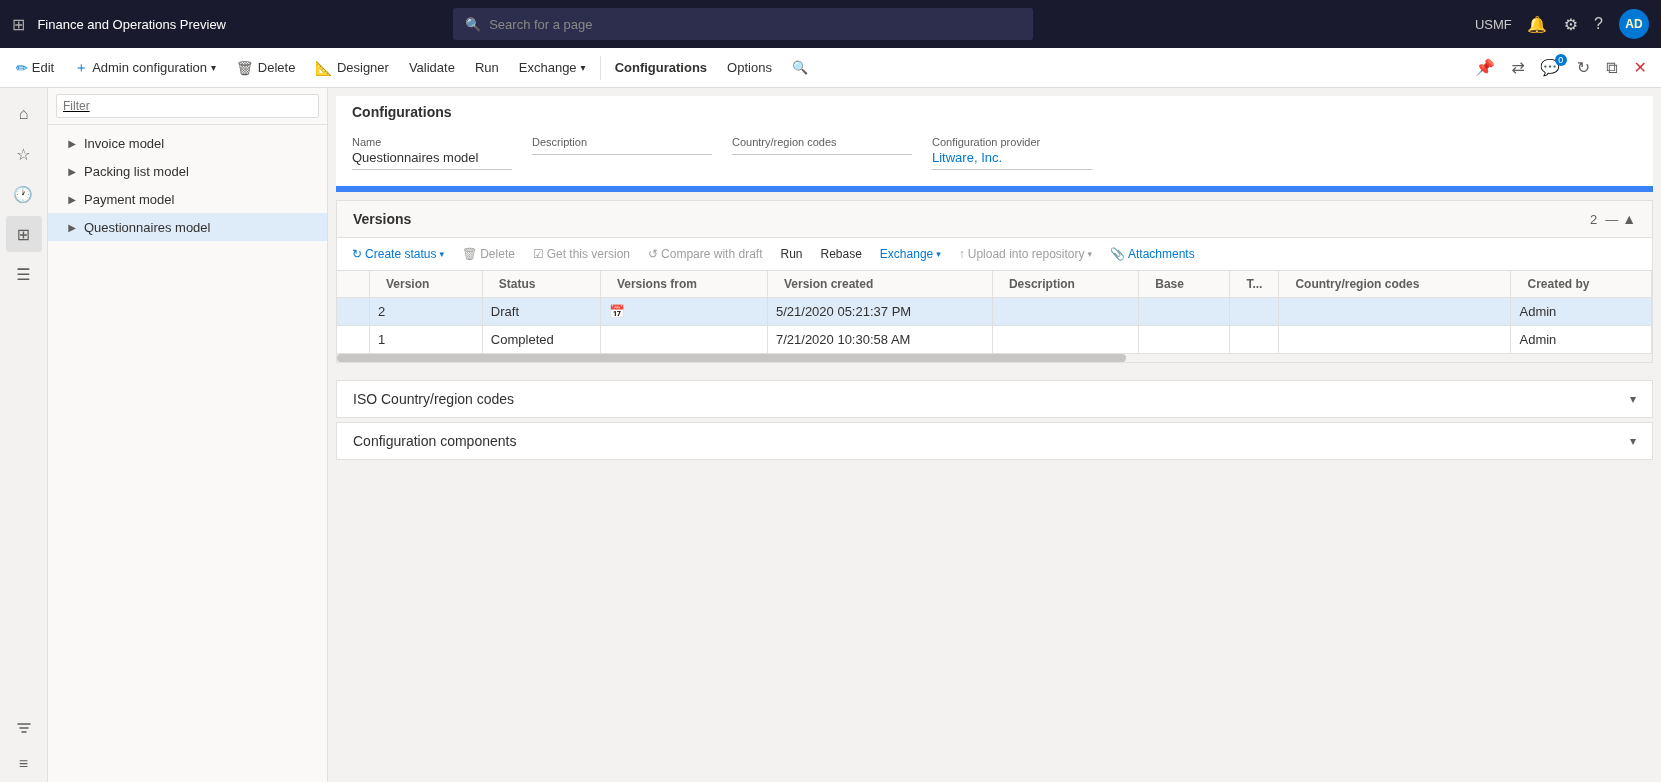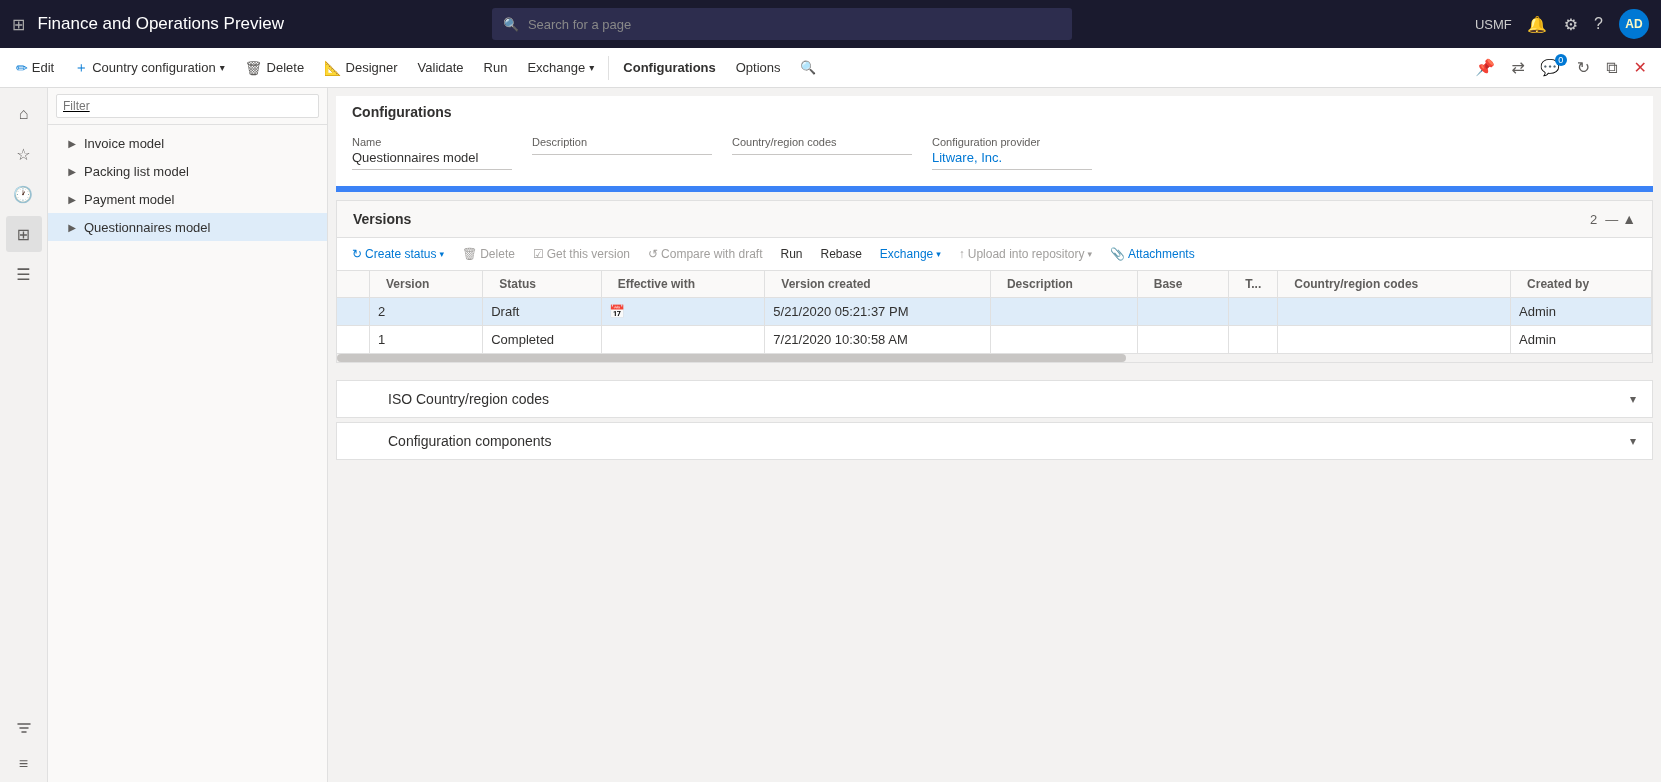--- a/index.html
+++ b/index.html
@@ -5,21 +5,21 @@
     * { box-sizing: border-box; margin: 0; padding: 0; }
     body { font-family: 'Segoe UI', sans-serif; font-size: 13px; background: #f3f2f1; overflow: hidden; }
 
     
     .top-bar {
       display: flex; align-items: center;
       background: #1a1a2e; color: white;
       height: 48px; padding: 0 12px; gap: 12px;
     }
     .top-bar .grid-icon { color: #aaa; font-size: 16px; cursor: pointer; }
-    .top-bar .app-title { font-size: 17px; font-weight: 400; color: white; flex: 0 0 auto; }
+    .top-bar .app-title { font-size: 13px; font-weight: 400; color: white; flex: 0 0 auto; }
     .top-bar .search-bar {
       flex: 1; max-width: 580px; margin: 0 auto;
       background: #2d2d4e; border-radius: 3px;
       display: flex; align-items: center;
       padding: 0 12px; height: 32px; gap: 8px;
     }
     .top-bar .search-bar input {
       background: transparent; border: none; outline: none;
       color: #ccc; font-size: 13px; width: 100%;
     }
@@ -194,21 +194,20 @@
     }
     .scroll-thumb {
       height: 8px; background: #c8c6c4; border-radius: 4px;
       width: 60%; position: absolute; left: 0;
     }
 
     
     .collapsible-section {
       background: #fff; margin-bottom: 4px;
       border: 1px solid #e0e0e0;
-      padding-left: 35px;
     }
     .collapsible-header {
       display: flex; align-items: center;
       padding: 10px 16px; cursor: pointer;
     }
     .collapsible-header .c-title { font-size: 14px; font-weight: 500; color: #323130; flex: 1; }
     .collapsible-header .c-chevron { color: #605e5c; font-size: 12px; }
 
     
     .filter-icon-btn {
@@ -236,21 +235,21 @@
   </div>
 </div>
 
 <div class="toolbar">
   <button class="toolbar-btn">
     <span class="btn-icon">✏</span>
     <span>Edit</span>
   </button>
   <button class="toolbar-btn">
     <span class="btn-icon">＋</span>
-    <span>Country configuration</span>
+    <span>Admin configuration</span>
     <span style="font-size:10px">▾</span>
   </button>
   <button class="toolbar-btn">
     <span class="btn-icon" style="color:#605e5c">🗑</span>
     <span>Delete</span>
   </button>
   <button class="toolbar-btn">
     <span class="btn-icon">📐</span>
     <span>Designer</span>
   </button>
@@ -401,21 +400,21 @@
         </button>
       </div>
 
       <div style="overflow-x:auto;">
         <table class="version-table">
           <thead>
             <tr>
               <th style="width:24px"></th>
               <th>Version</th>
               <th>Status</th>
-              <th>Effective with</th>
+              <th>Versions from</th>
               <th>Version created</th>
               <th>Description</th>
               <th>Base</th>
               <th style="width:30px">T...</th>
               <th>Country/region codes</th>
               <th>Created by</th>
             </tr>
           </thead>
           <tbody>
 

